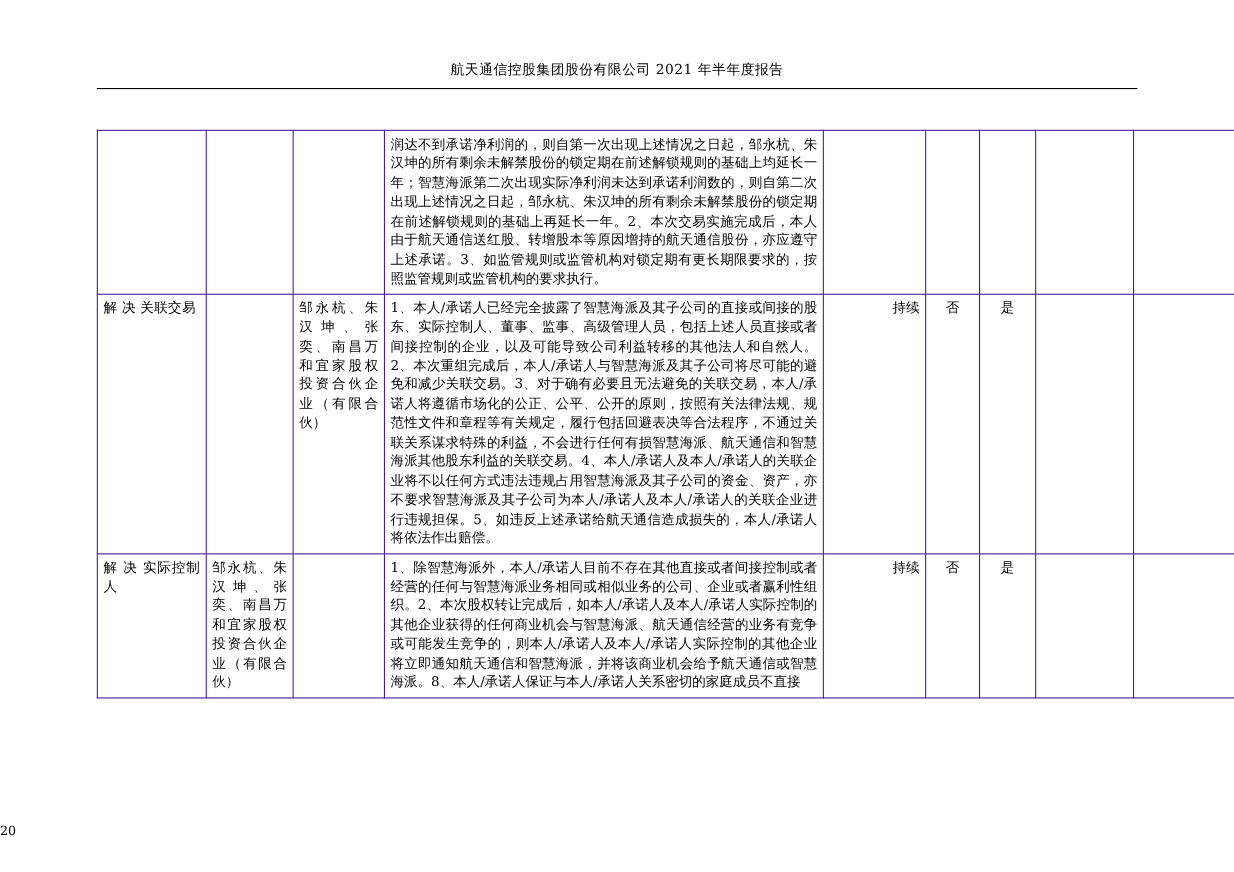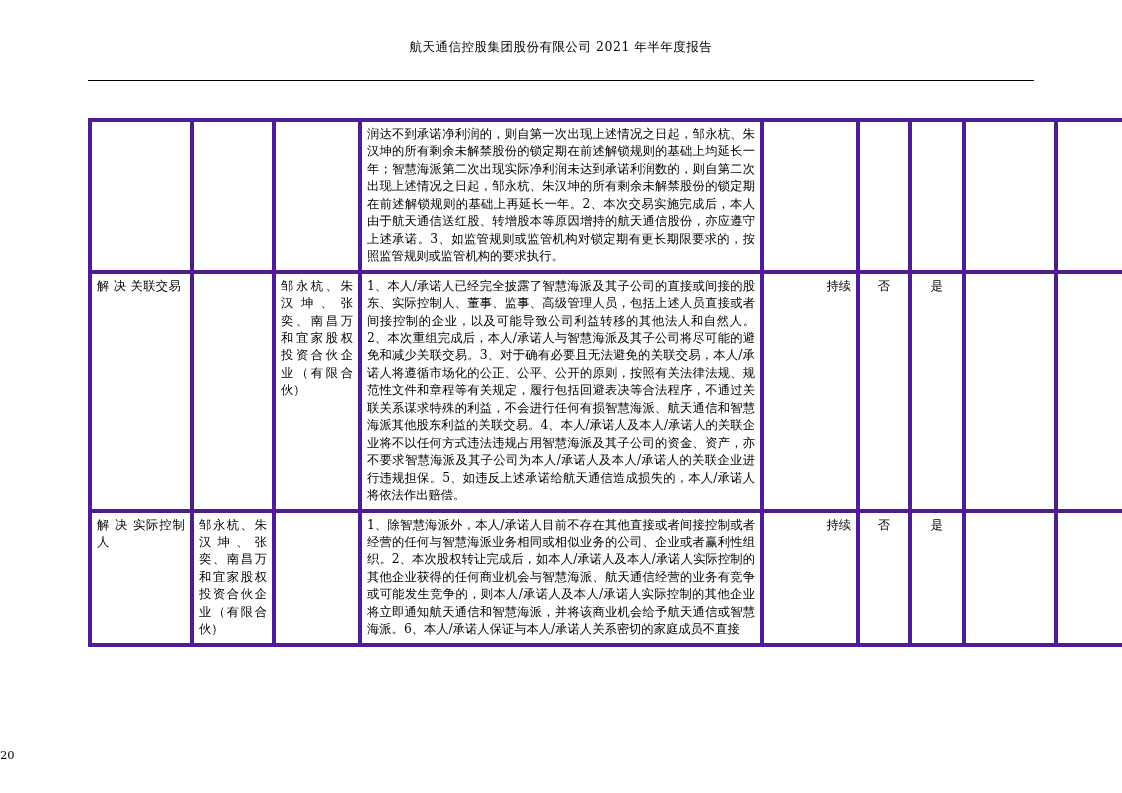--- a/index.html
+++ b/index.html
@@ -13,21 +13,21 @@
     background: #ffffff;
     position: relative;
     box-sizing: border-box;
     font-family: "DejaVu Serif", "Liberation Serif", serif;
     overflow: hidden;
   }
   .header {
     position: absolute;
     left: 0;
     right: 0;
-    top: 39px;
+    top: 55px;
     text-align: center;
     font-size: 12.5px;
     color: #000;
     letter-spacing: 0.5px;
   }
   .header-rule {
     position: absolute;
     left: 88px;
     right: 88px;
     top: 80px;
@@ -38,21 +38,21 @@
     left: 88px;
     top: 118px;
     width: 947px;
   }
   table.doc {
     border-collapse: collapse;
     width: 947px;
     table-layout: fixed;
   }
   table.doc td {
-    border: 4px solid #4c1d95;
+    border: 1px solid #4c1d95;
     vertical-align: top;
     padding: 4px 5px 4px 5px;
     font-size: 12.3px;
     line-height: 1.42;
     color: #000;
   }
   td.c1 { width: 88px; }
   td.c2 { width: 68px; }
   td.c3 { width: 72px; }
   td.c4 { width: 388px; }
@@ -129,21 +129,21 @@
           <td class="c5 mid-cell">持续</td>
           <td class="c6 center-cell">否</td>
           <td class="c7 center-cell">是</td>
           <td class="c8"></td>
           <td class="c9"></td>
         </tr>
         <tr>
           <td class="c1 label-cell">解 决 实际控制人</td>
           <td class="c2 party-cell second">邹永杭、朱汉坤、张奕、南昌万和宜家股权投资合伙企业（有限合伙）</td>
           <td class="c3"></td>
-          <td class="c4 justify-cn">1、除智慧海派外，本人/承诺人目前不存在其他直接或者间接控制或者经营的任何与智慧海派业务相同或相似业务的公司、企业或者赢利性组织。2、本次股权转让完成后，如本人/承诺人及本人/承诺人实际控制的其他企业获得的任何商业机会与智慧海派、航天通信经营的业务有竞争或可能发生竞争的，则本人/承诺人及本人/承诺人实际控制的其他企业将立即通知航天通信和智慧海派，并将该商业机会给予航天通信或智慧海派。6、本人/承诺人保证与本人/承诺人关系密切的家庭成员不直接</td>
+          <td class="c4 justify-cn">1、除智慧海派外，本人/承诺人目前不存在其他直接或者间接控制或者经营的任何与智慧海派业务相同或相似业务的公司、企业或者赢利性组织。2、本次股权转让完成后，如本人/承诺人及本人/承诺人实际控制的其他企业获得的任何商业机会与智慧海派、航天通信经营的业务有竞争或可能发生竞争的，则本人/承诺人及本人/承诺人实际控制的其他企业将立即通知航天通信和智慧海派，并将该商业机会给予航天通信或智慧海派。8、本人/承诺人保证与本人/承诺人关系密切的家庭成员不直接</td>
           <td class="c5 mid-cell">持续</td>
           <td class="c6 center-cell">否</td>
           <td class="c7 center-cell">是</td>
           <td class="c8"></td>
           <td class="c9"></td>
         </tr>
       </tbody>
     </table>
   </div>
 

